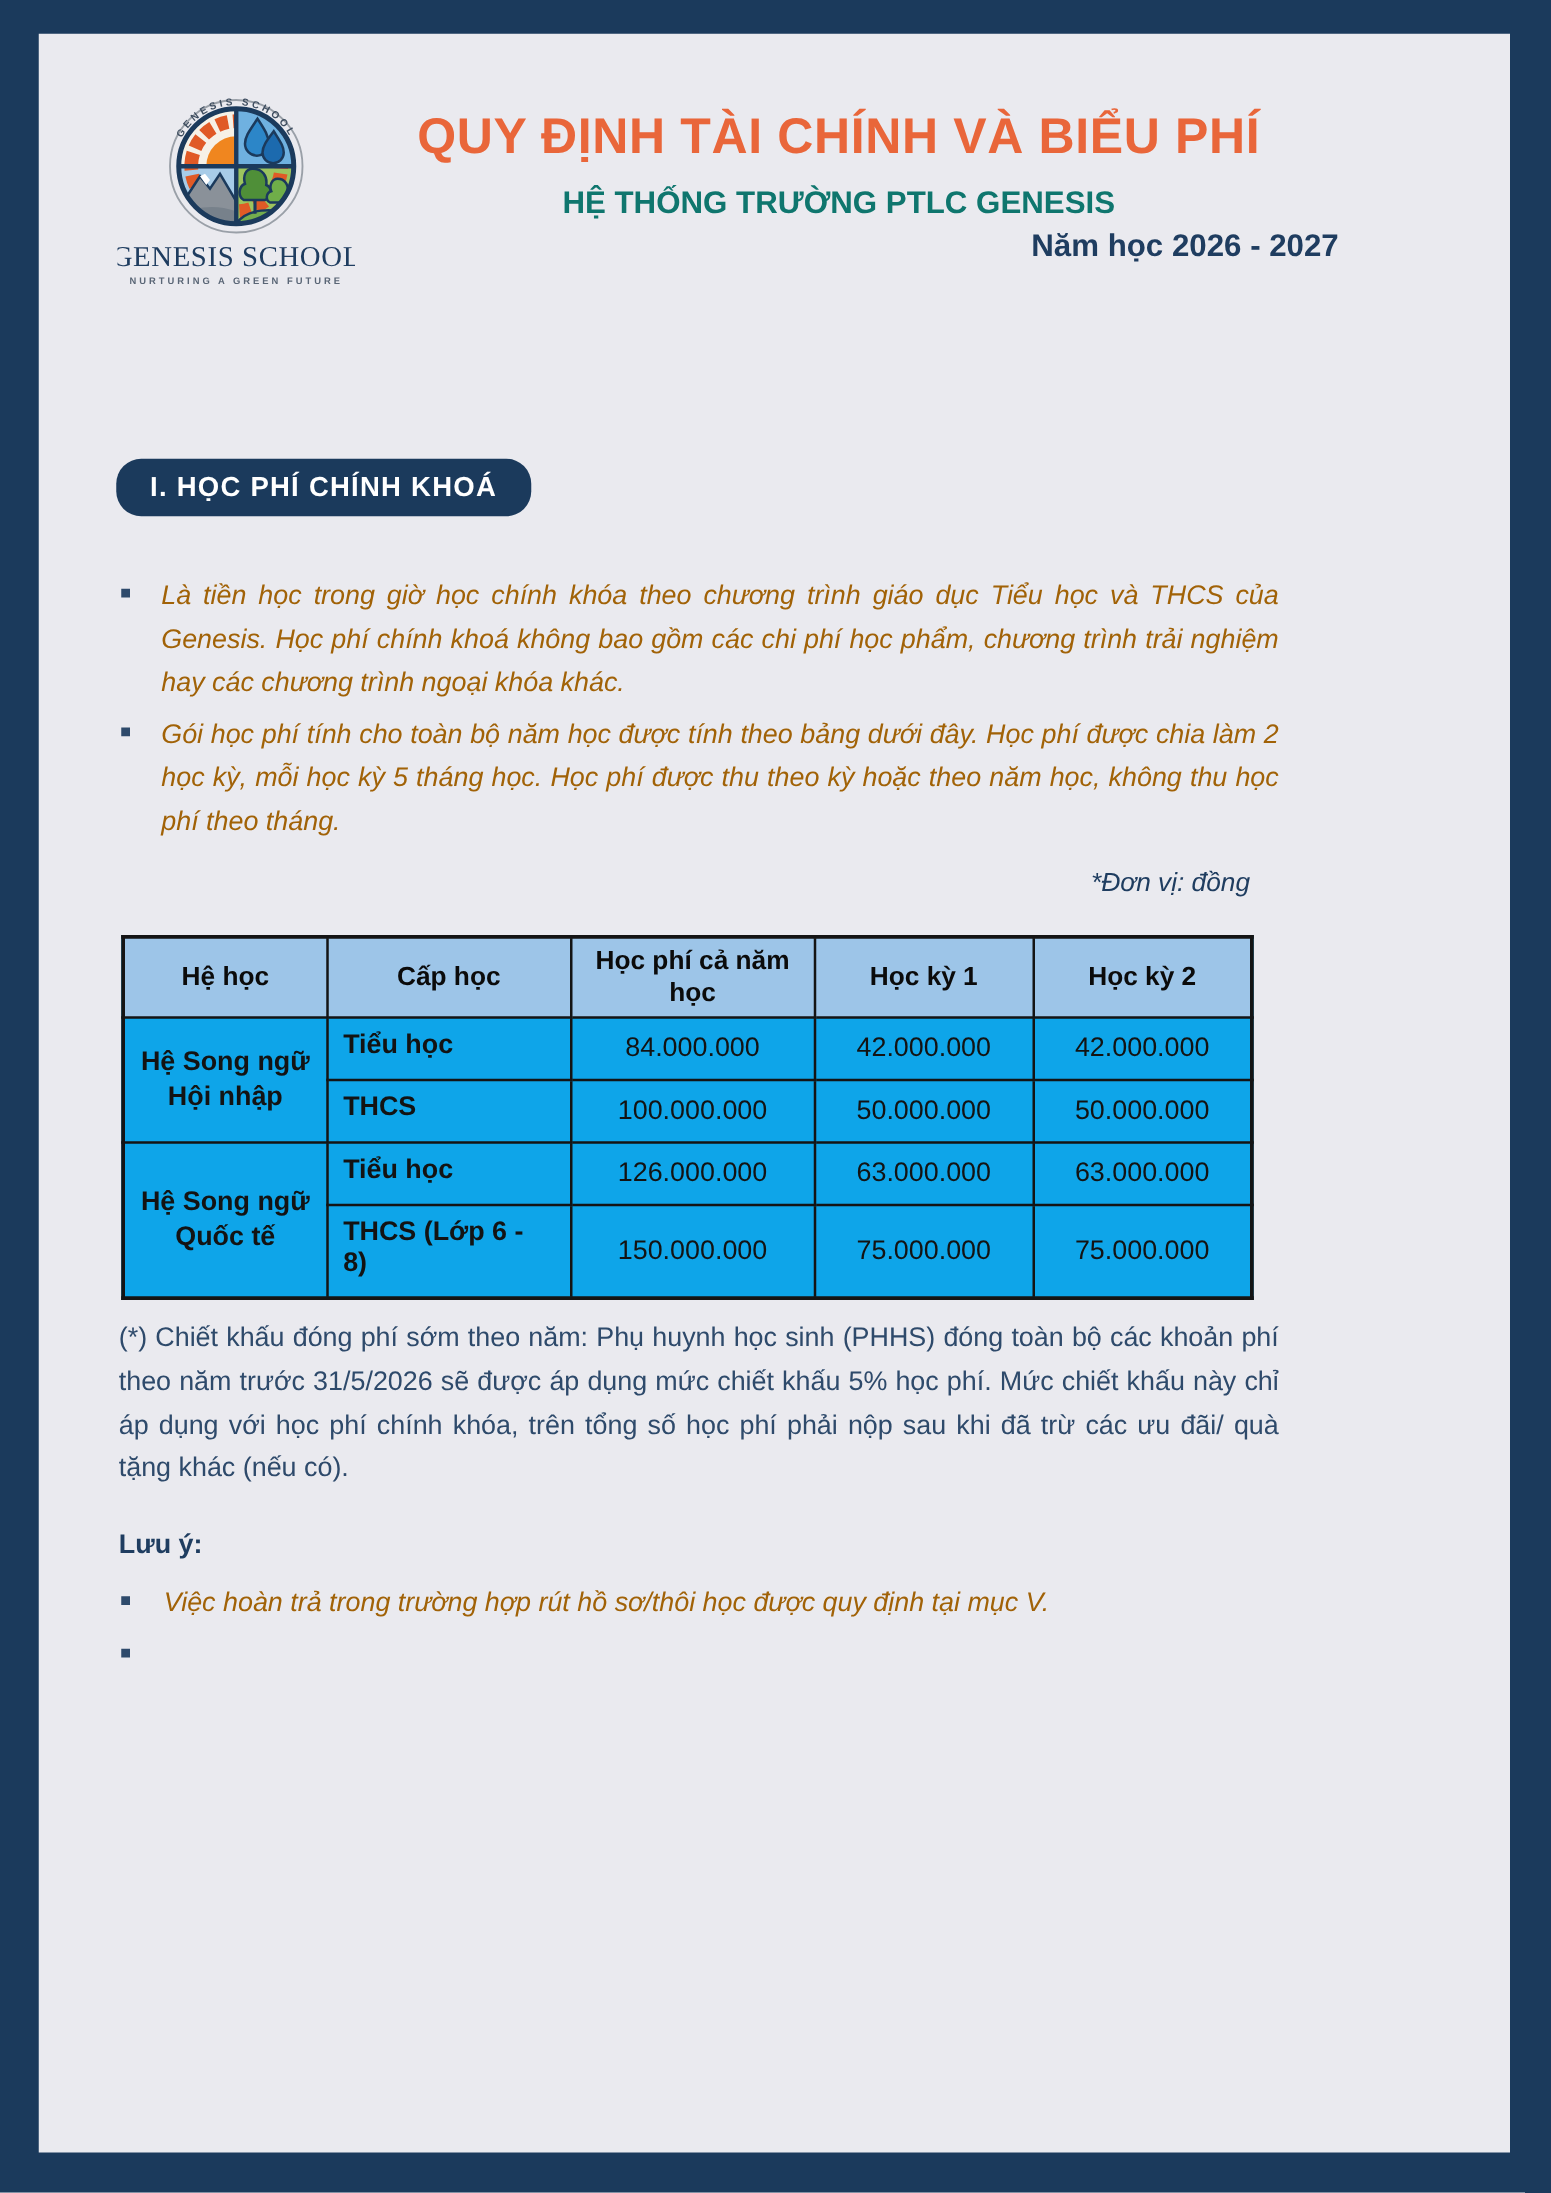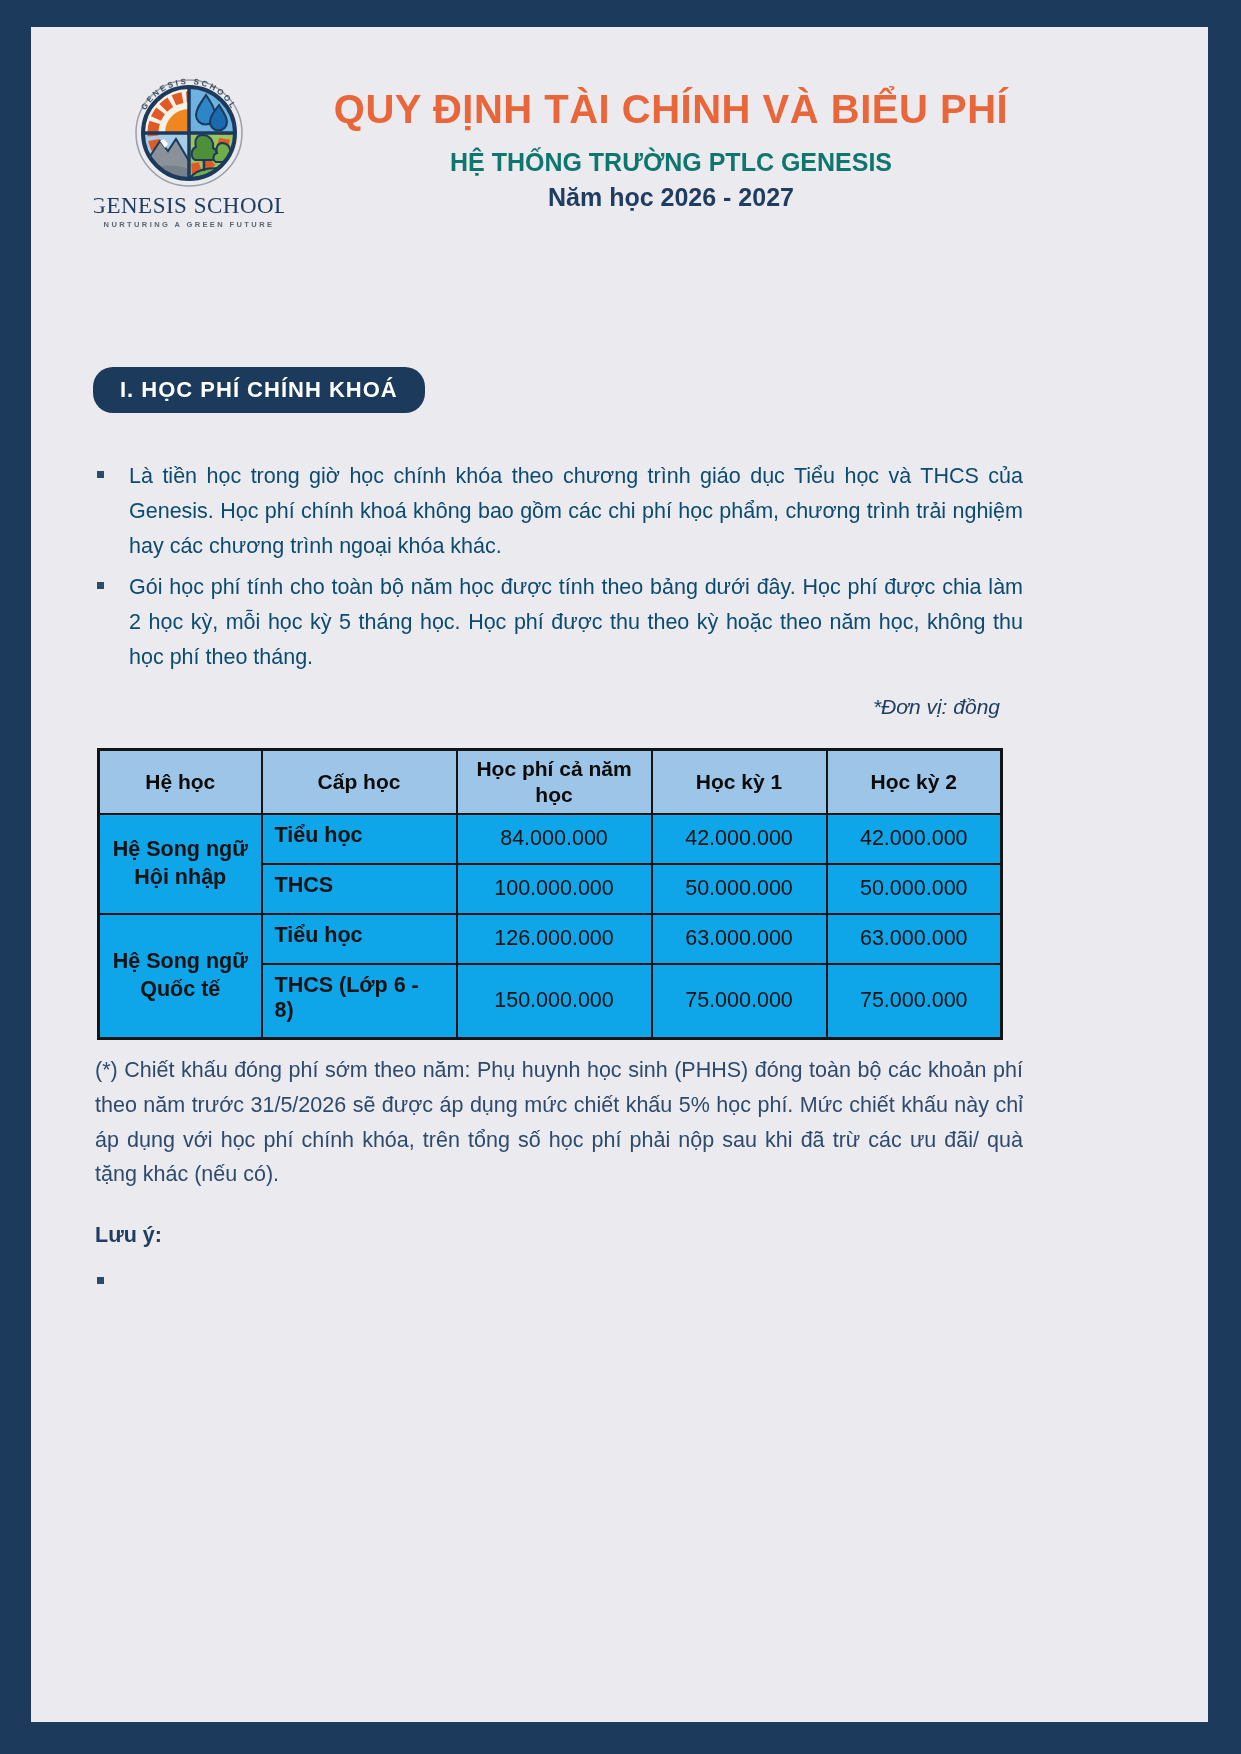--- a/index.html
+++ b/index.html
@@ -12,33 +12,33 @@
   .inner {
     position:absolute;
     left:31px; top:27px; right:33px; bottom:32px;
     background:#EAEAEF;
   }
   
   .logo-block { position:absolute; left:58px; top:42px; width:200px; text-align:center; }
   .title-block { position:absolute; left:240px; top:60px; width:800px; text-align:center; }
   .doc-title { font-size:40px; font-weight:800; color:#E9663A; letter-spacing:.5px; line-height:1.1; }
   .doc-subtitle { margin-top:17px; font-size:25px; font-weight:800; color:#0f766e; }
-  .doc-year { margin-top:6px; font-size:25px; font-weight:800; color:#1F3D60; }
+  .doc-year { margin-top:6px; font-size:25px; font-weight:800; color:#1F3D60;text-align:right; }
   
   .section-pill {
     position:absolute; left:62px; top:340px;
     background:#1B3A5C; color:#fff;
     font-size:22px; font-weight:700; letter-spacing:1px;
     padding:10px 27px; border-radius:20px;text-align:center;
   }
   
   .bullets { position:absolute; left:64px; width:928px; list-style:none; }
   .bullets-intro { top:432px; }
   .bullets li { position:relative; padding-left:34px; text-align:justify;
-    font-size:21.5px; line-height:1.62; color:#0c4a6e; margin-bottom:7px; }
+    font-size:21.5px; line-height:1.62; color:#a16207; margin-bottom:7px;font-style:italic; }
   .sq { position:absolute; left:2px; top:12px; width:7px; height:7px; background:#2E4A6B; }
   
   .unit-note { position:absolute; left:66px; top:668px; width:903px;
     text-align:right; font-style:italic; font-size:21px; color:#1F3D60; }
   
   table.fees { position:absolute; left:66px; top:721px; width:903px;
     border-collapse:collapse; table-layout:fixed; background:#0ea5e9;
     border:3px solid #141414; }
   table.fees th, table.fees td { border:2px solid #141414; }
   table.fees th {
@@ -181,16 +181,20 @@
     </tbody>
   </table>
 
   <div class="discount-note">(*) Chiết khấu đóng phí sớm theo năm: Phụ huynh học sinh (PHHS) đóng toàn bộ các khoản phí theo năm trước 31/5/2026 sẽ được áp dụng mức chiết khấu 5% học phí. Mức chiết khấu này chỉ áp dụng với học phí chính khóa, trên tổng số học phí phải nộp sau khi đã trừ các ưu đãi/ quà tặng khác (nếu có).</div>
 
   <div class="notes-heading">Lưu ý:</div>
 
   <ul class="bullets bullets-notes">
     <li>
       <span class="sq"></span>
+      <span>Việc hoàn trả trong trường hợp rút hồ sơ/thôi học được quy định tại mục V.</span>
+    </li>
+    <li>
+      <span class="sq"></span>
     </li>
   </ul>
 
 </div>
 
 </body></html>

